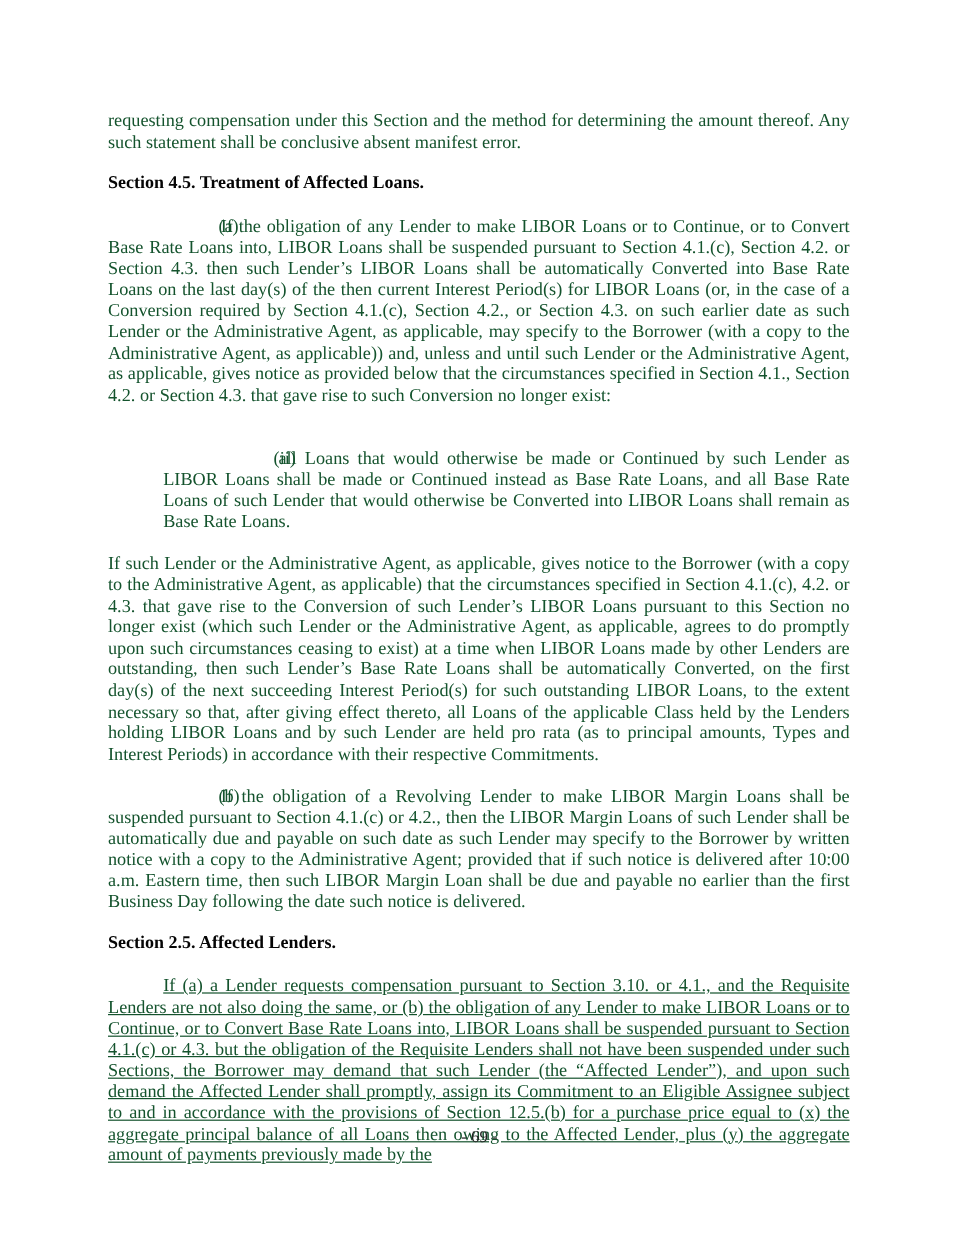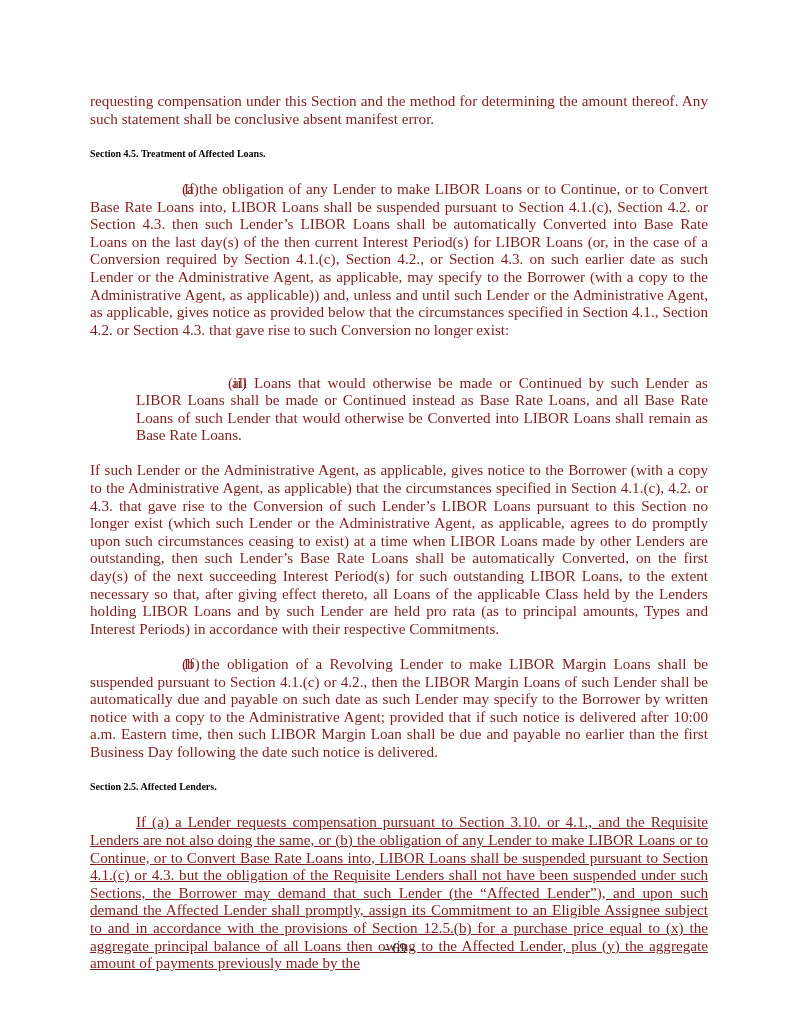--- a/index.html
+++ b/index.html
@@ -28,21 +28,21 @@
     left: 90px;
     top: 92px;
     width: 618px;
   }
   p {
     margin: 0;
     font-size: 15.2px;
     line-height: 17.6px;
     text-align: justify;
     text-justify: inter-word;
-    color: #7f1d1d;
+    color: #14532d;
     hyphens: none;
   }
   
   .para-flush {
     text-indent: 0;
   }
   
   .para-lettered {
     text-indent: 46px;
   }
@@ -59,21 +59,21 @@
   .para-roman {
     margin-left: 46px;
     text-indent: 46px;
   }
   .para-roman .marker {
     display: inline-block;
     width: 50px;
   }
   .section-head {
     margin: 0;
-    font-size: 10px;
+    font-size: 15px;
     line-height: 17.6px;
     font-weight: bold;
     text-align: left;
     color: #050505;
   }
   .gap {
     height: 17.6px;
   }
   .u {
     text-underline-offset: 2px;

